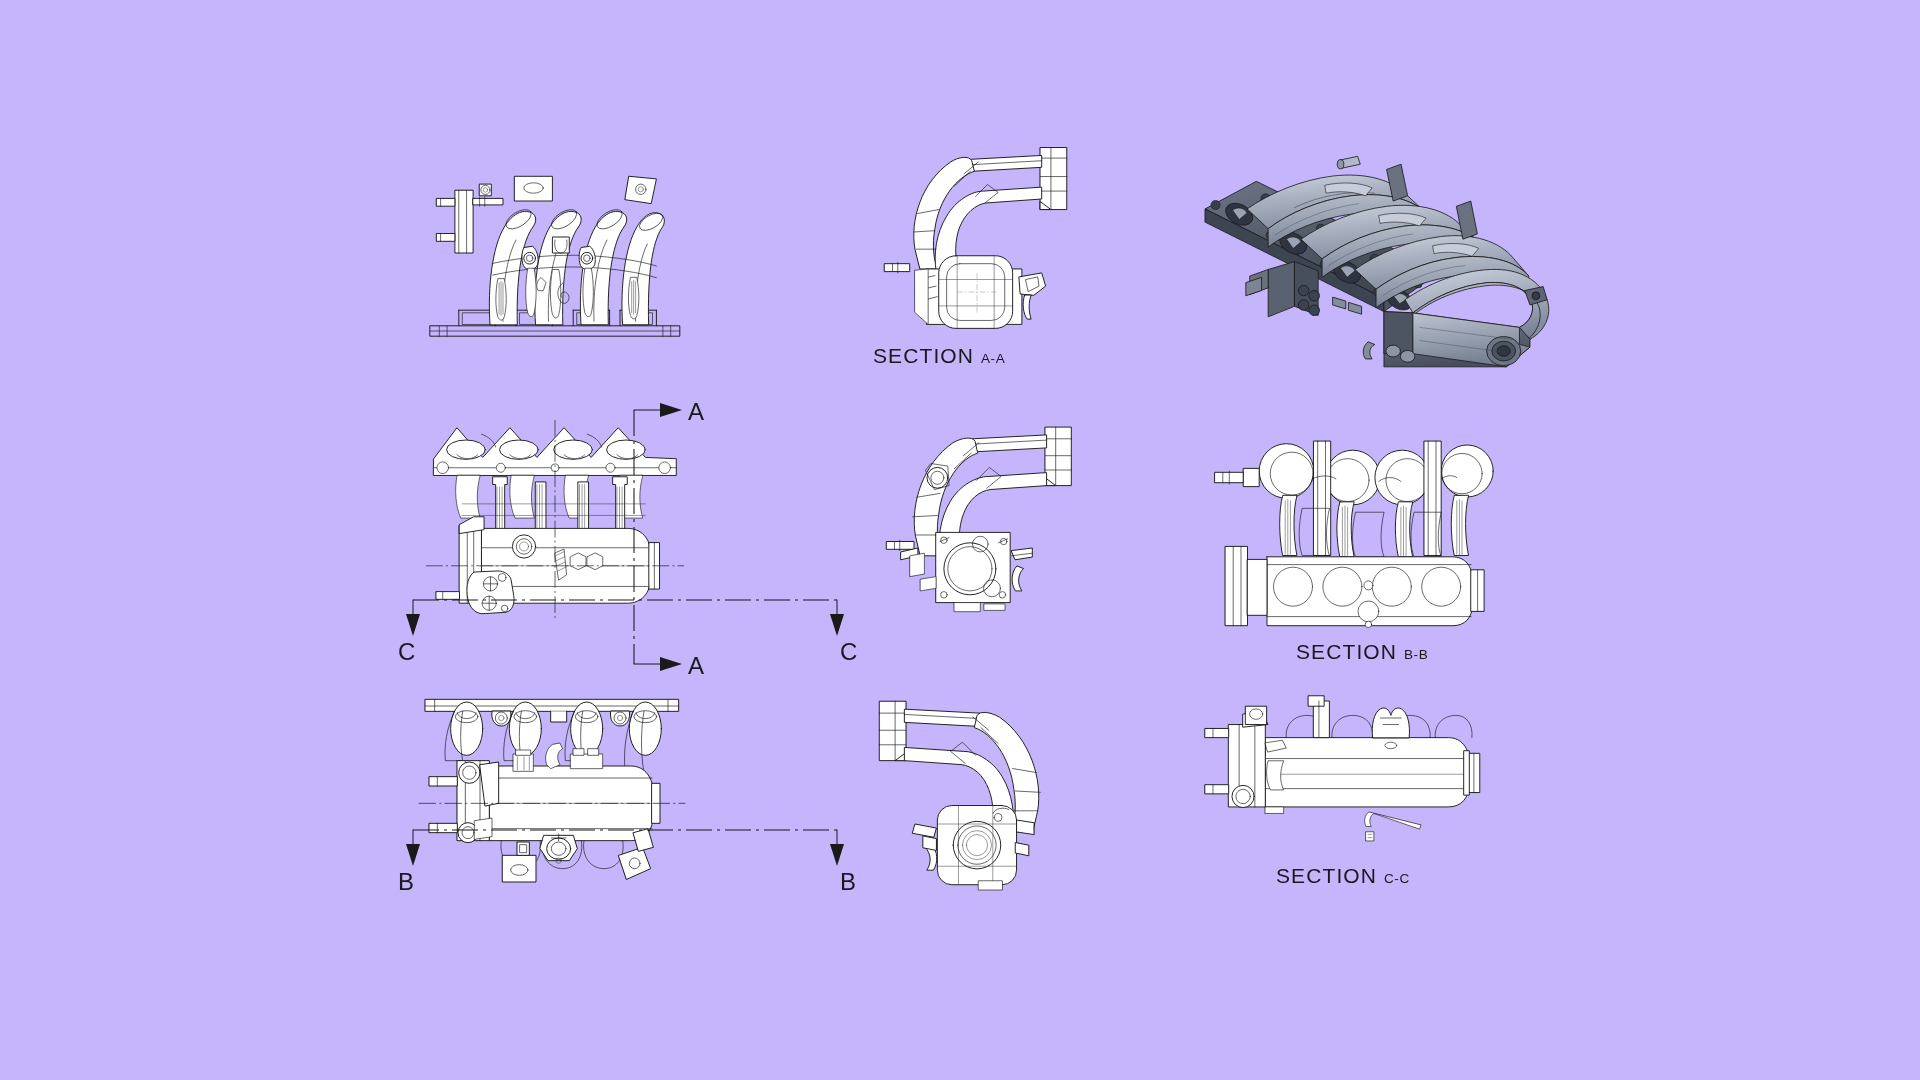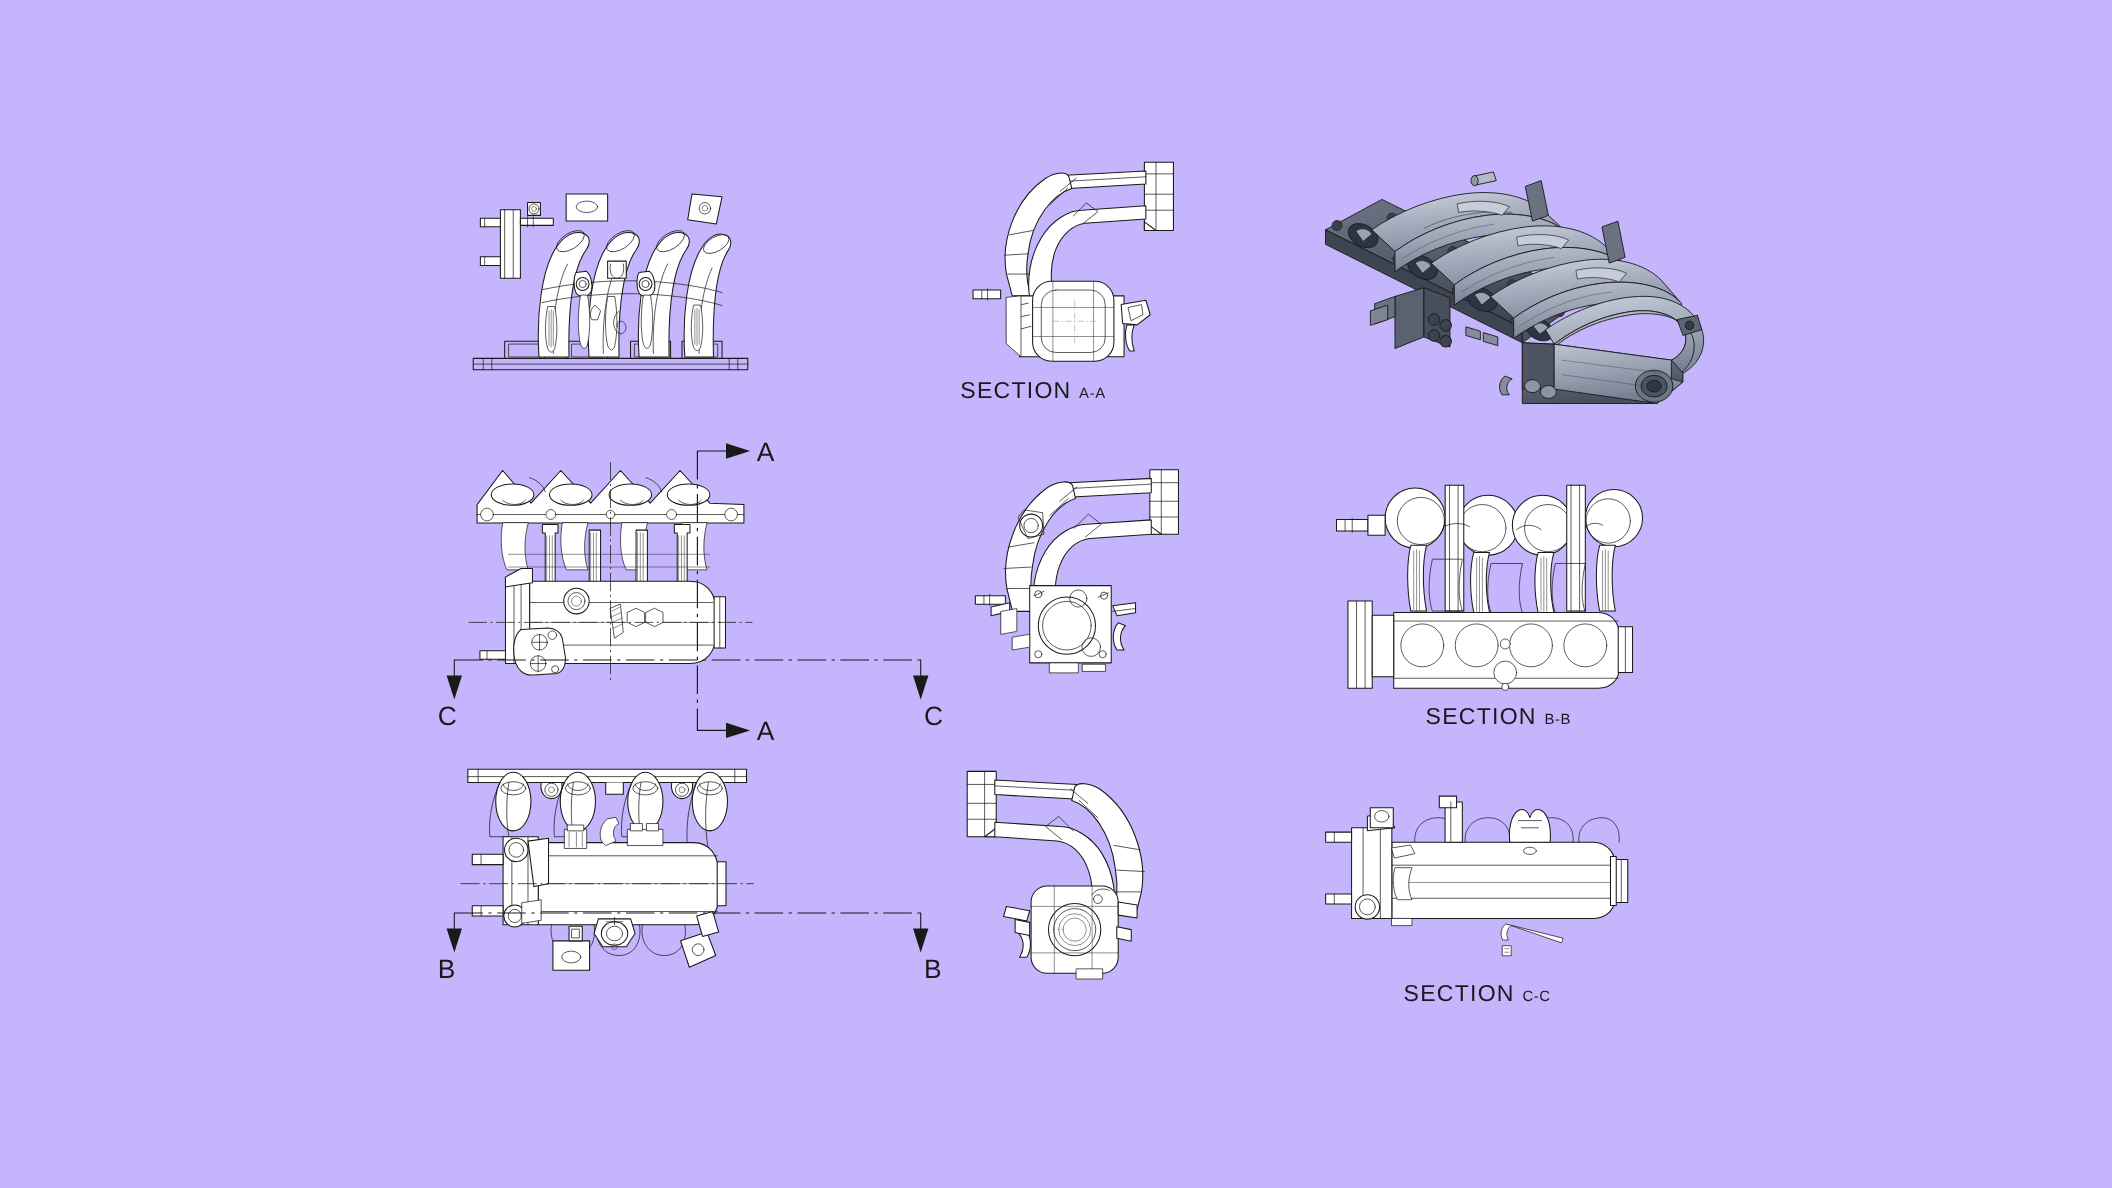--- a/index.html
+++ b/index.html
@@ -756,21 +756,21 @@
           <path d="M58 198 L84 194 L84 212 L58 216 Z" fill="#fff"></path>
           <path d="M66 232 L86 228 L86 244 L66 248 Z" fill="#fff"></path>
         </g>
         <g class="m">
           <path d="M106 286 L142 286 L142 300 L106 300 Z" fill="#fff"></path>
         </g>
       </g>
     </svg>
   </div>
 
-  <div class="view" style="left:1204px;top:712px;">
+  <div class="view" style="left:1204px;top:684px;">
     <svg width="290" height="170" viewBox="0 0 440 260">
 
       <g class="o">
         <path d="M92 82 L372 82 C392 82 404 98 404 120 L404 152 C404 174 392 188 372 188
                  L92 188 L92 82 Z" fill="#fff"></path>
         <path class="m" d="M92 114 L402 114 M92 160 L402 160"></path>
         <path class="t" d="M92 138 L404 138"></path>
       </g>
 
       <g class="m">

